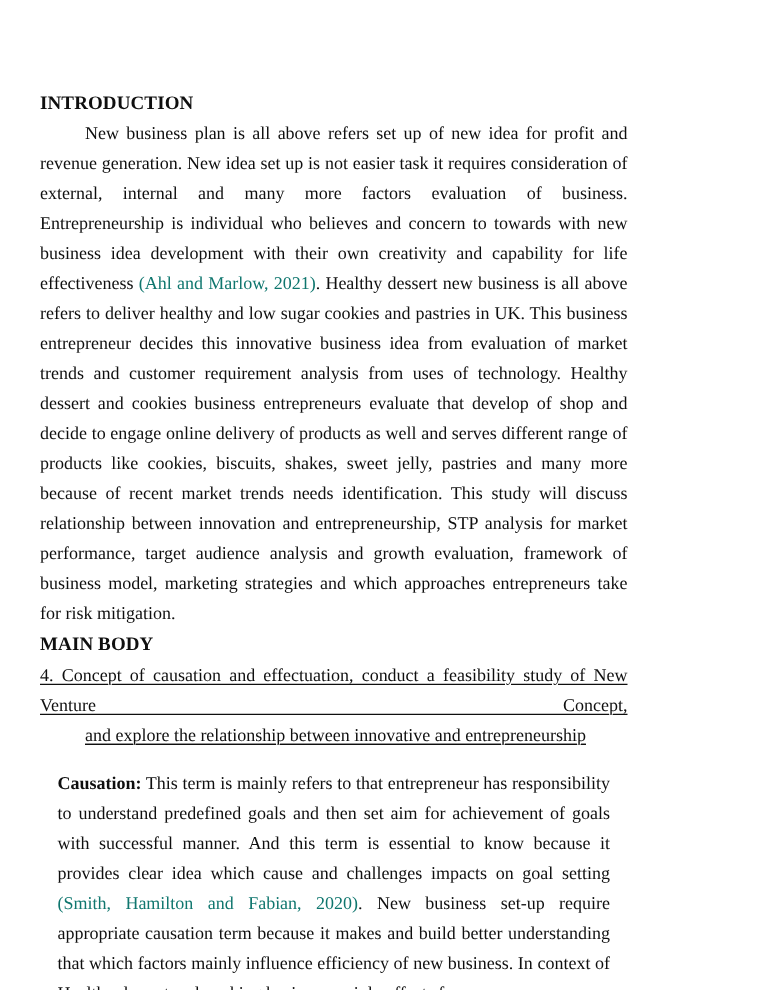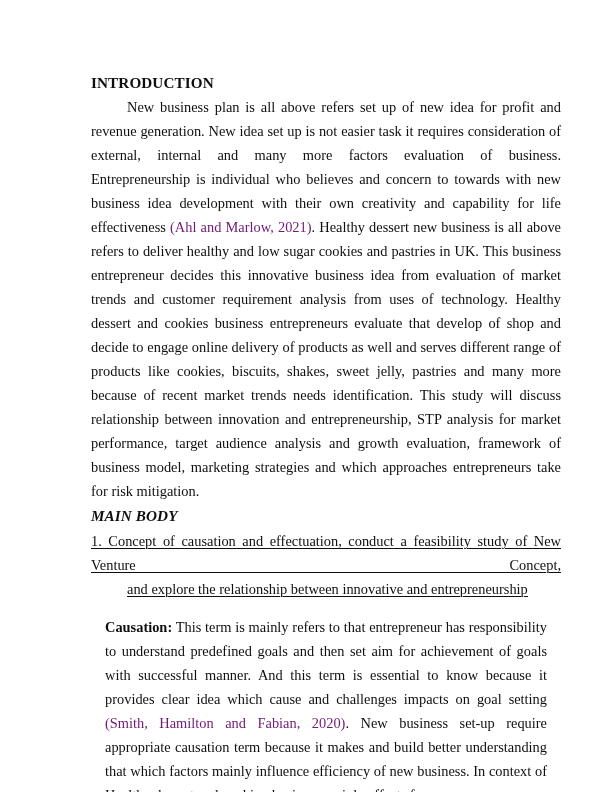--- a/index.html
+++ b/index.html
@@ -14,21 +14,21 @@
     color: #0f0f0f;
     -webkit-font-smoothing: antialiased;
   }
 
   .page {
     position: relative;
     width: 612px;
     height: 792px;
     background: #ffffff;
     box-sizing: border-box;
-    padding: 71px 71px 0 91px;
+    padding: 71px 71px 0 32px;
     overflow: hidden;
   }
 
   .doc-body {
     width: 470px;
   }
 
   
   .h-section {
     font-size: 15.2px;
@@ -39,21 +39,20 @@
     text-align: left;
   }
 
   .h-section.intro {
     margin-bottom: 0px;
   }
 
   .h-section.mainbody {
     margin-top: 1px;
     margin-bottom: 1px;
-    font-style: italic;
   }
 
   
   .para {
     font-size: 14.4px;
     line-height: 24px;
     margin: 0;
     text-align: justify;
     text-justify: inter-word;
     hyphens: none;
@@ -90,36 +89,36 @@
     display: block;
     text-align: justify;
     text-align-last: justify;
   }
 
   
   .lead-term {
     font-weight: bold;
   }
   .citation {
-    color: #701a75;
+    color: #0f766e;
   }
 </style>
 </head>
 <body>
 
 <div class="page">
   <div class="doc-body">
 
     <h1 class="h-section intro">INTRODUCTION</h1>
 
     <p class="para indent-first"><span>New business plan is all above refers set up of new idea for profit and revenue generation. New idea set up is not easier task it requires consideration of external, internal and many more factors evaluation of business. Entrepreneurship is individual who believes and concern to towards with new business idea development with their own creativity and capability for life effectiveness </span><span class="citation">(Ahl and Marlow, 2021)</span><span>. Healthy dessert new business is all above refers to deliver healthy and low sugar cookies and pastries in UK. This business entrepreneur decides this innovative business idea from evaluation of market trends and customer requirement analysis from uses of technology. Healthy dessert and cookies business entrepreneurs evaluate that develop of shop and decide to engage online delivery of products as well and serves different range of products like cookies, biscuits, shakes, sweet jelly, pastries and many more because of recent market trends needs identification. This study will discuss relationship between innovation and entrepreneurship, STP analysis for market performance, target audience analysis and growth evaluation, framework of business model, marketing strategies and which approaches entrepreneurs take for risk mitigation.</span></p>
 
     <h2 class="h-section mainbody">MAIN BODY</h2>
 
     <div class="h-subnum">
-        <span class="wrap-line1">1. Concept of causation and effectuation, conduct a feasibility study of New Venture Concept,</span>
+        <span class="wrap-line1">4. Concept of causation and effectuation, conduct a feasibility study of New Venture Concept,</span>
         <span class="wrap-line2">and explore the relationship between innovative and entrepreneurship</span>
       </div>
 
     <p class="para tight"><span class="lead-term">Causation:</span><span> This term is mainly refers to that entrepreneur has responsibility to understand predefined goals and then set aim for achievement of goals with successful manner. And this term is essential to know because it provides clear idea which cause and challenges impacts on goal setting </span><span class="citation">(Smith, Hamilton and Fabian, 2020)</span><span>. New business set-up require appropriate causation term because it makes and build better understanding that which factors mainly influence efficiency of new business. In context of Healthy dessert and cooking business mainly affects from</span></p>
 
   </div>
 </div>
 
 </body></html>

